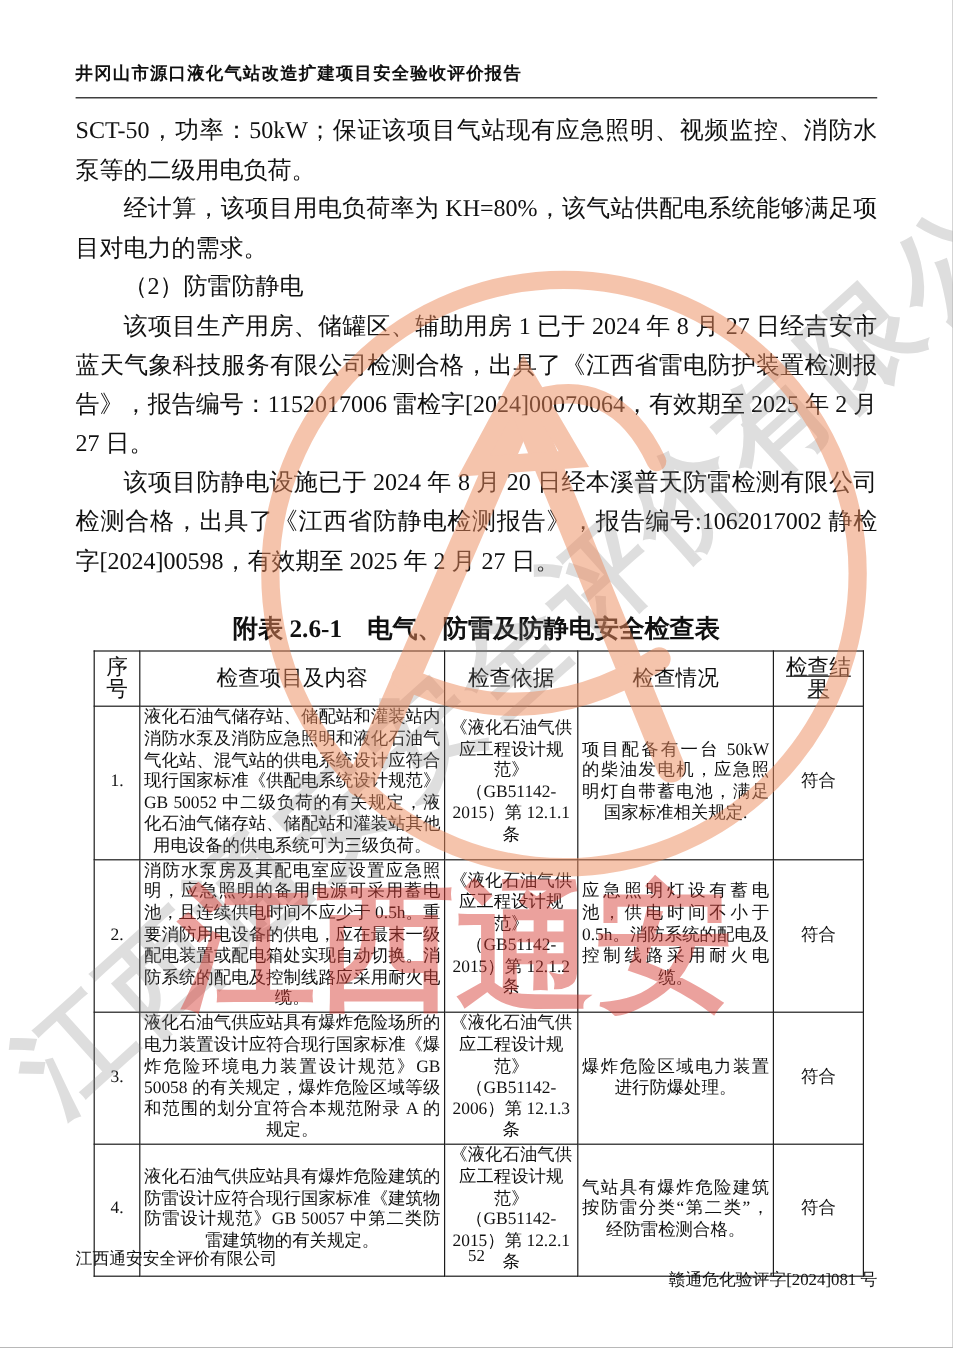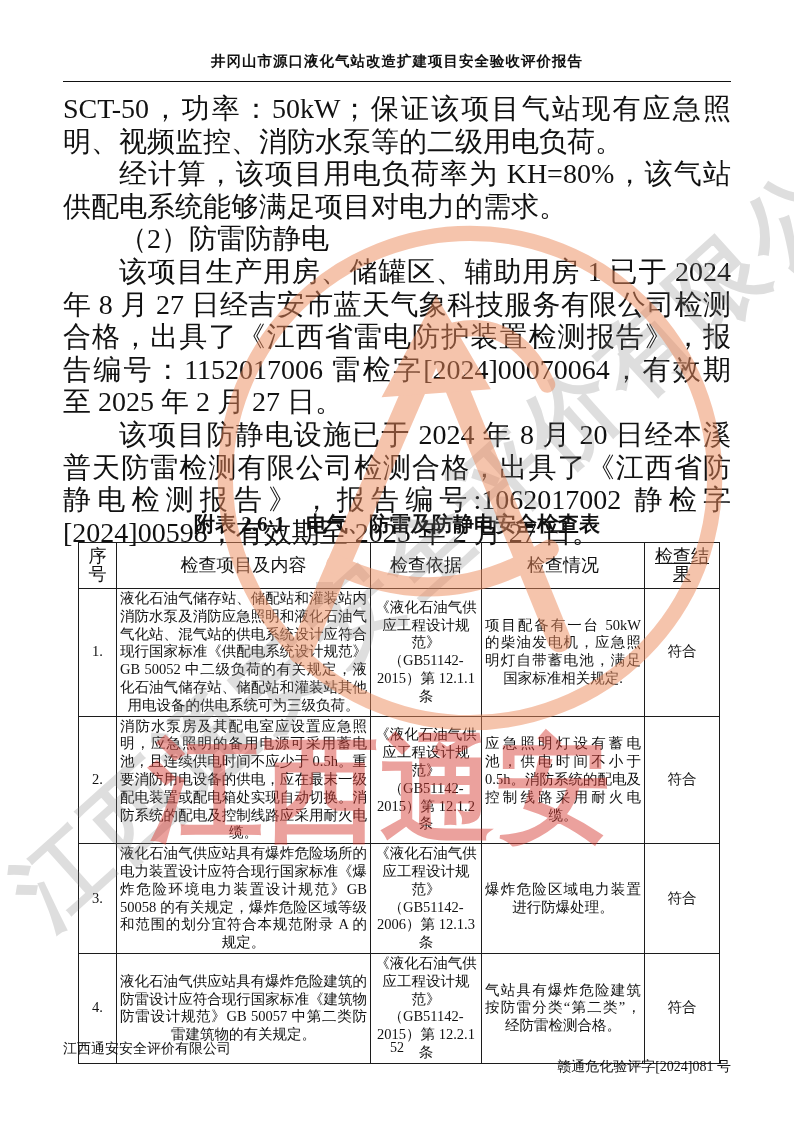--- a/index.html
+++ b/index.html
@@ -4,30 +4,30 @@
 <style>
   html,body{margin:0;padding:0;background:#888;}
   .page{
     position:relative;width:794px;height:1123px;margin:0 auto;
     background:#ffffff;overflow:hidden;color:#111;
     font-family:"Liberation Serif","DejaVu Serif",serif;
   }
   
   .header-title{
     position:absolute;top:52px;left:63px;width:668px;
-    text-align:center;font-size:14.5px;font-weight:700;letter-spacing:1px;
+    font-size:14.5px;font-weight:700;letter-spacing:1px;
   }
   .header-rule{
     position:absolute;top:81px;left:63px;width:668px;height:0;
     border-top:1.7px solid #111;
   }
   
   .body-text{
     position:absolute;top:93px;left:63px;width:668px;
-    font-size:28px;line-height:32.6px;text-align:justify;
+    font-size:20px;line-height:32.6px;text-align:justify;
   }
   .body-text p{margin:0;}
   .body-text p.indent{text-indent:2em;}
   
   .table-caption{
     position:absolute;top:510px;left:63px;width:668px;
     text-align:center;font-size:21px;font-weight:700;
   }
   table.check{
     position:absolute;top:542px;left:78px;width:641px;

